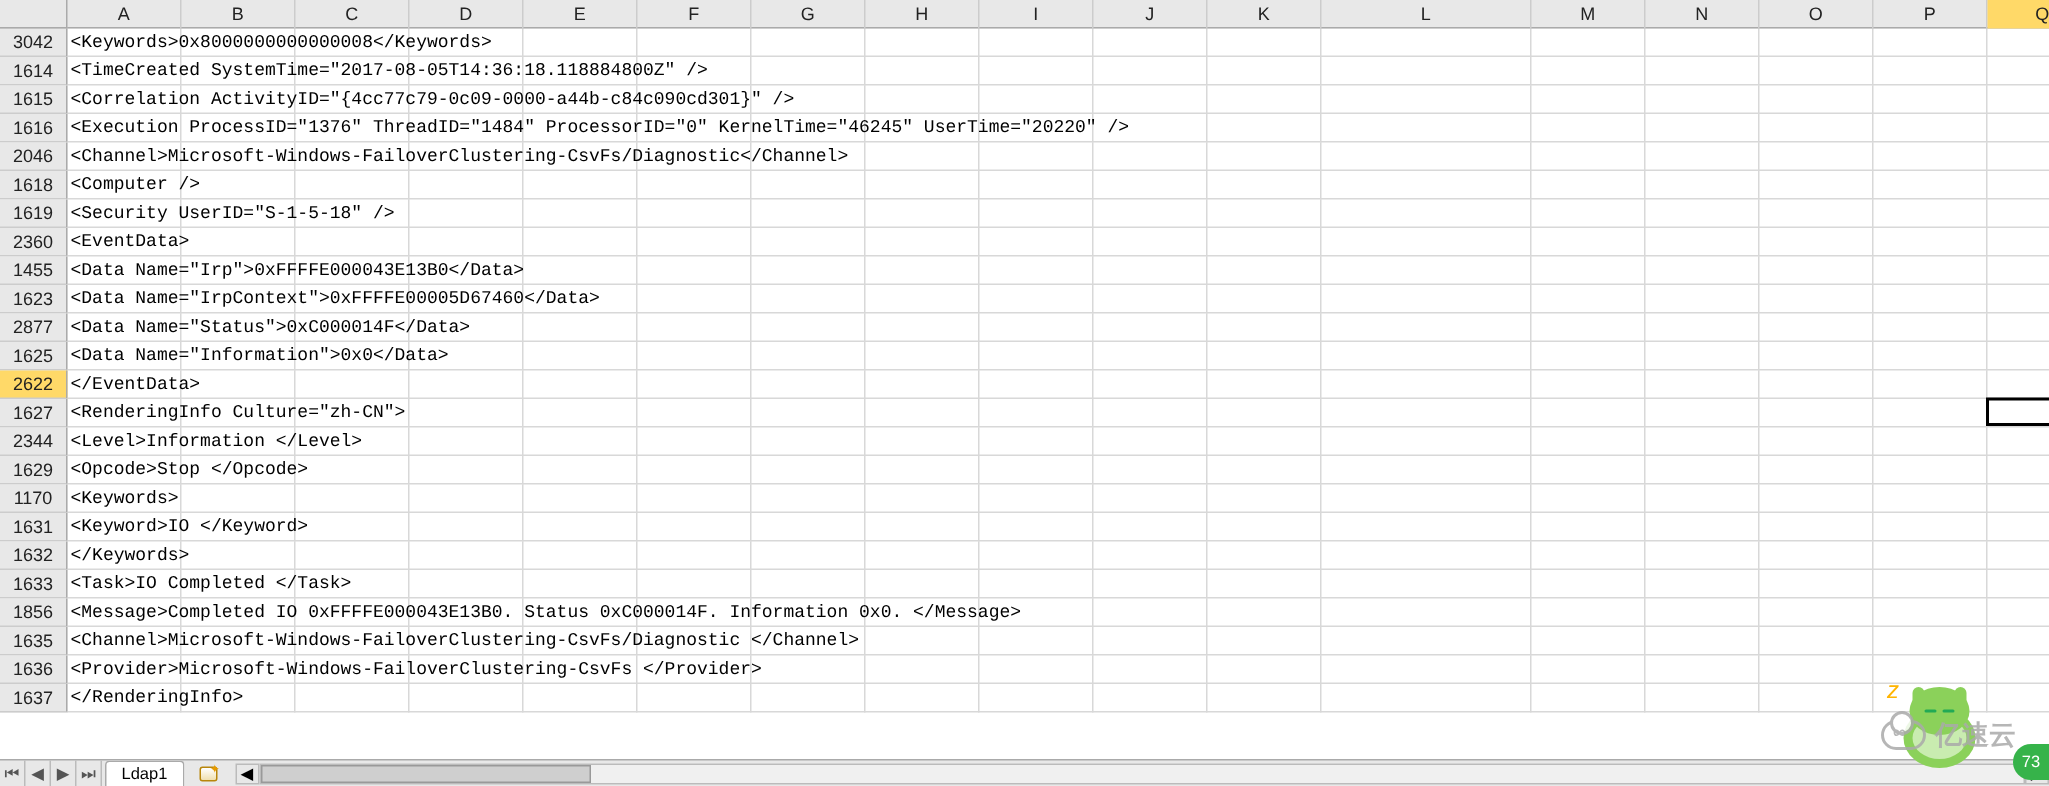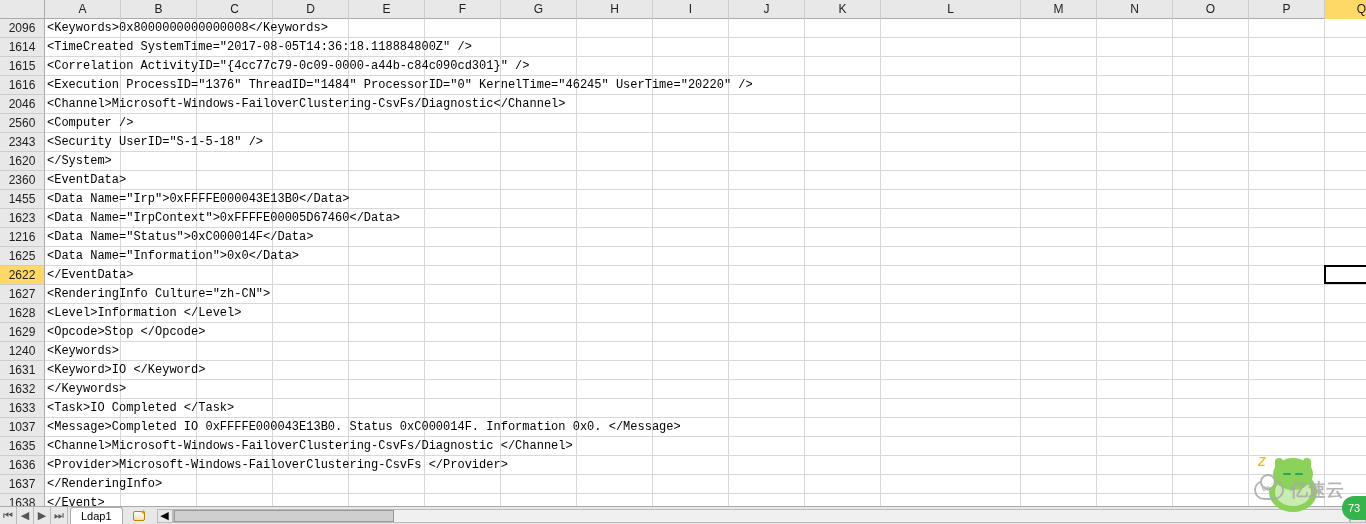--- a/index.html
+++ b/index.html
@@ -65,21 +65,21 @@
       <div class="ch" style="width: 140px; flex: 0 0 140px;">L</div>
       <div class="ch" style="width: 76px; flex: 0 0 76px;">M</div>
       <div class="ch" style="width: 76px; flex: 0 0 76px;">N</div>
       <div class="ch" style="width: 76px; flex: 0 0 76px;">O</div>
       <div class="ch" style="width: 76px; flex: 0 0 76px;">P</div>
       <div class="ch sel" style="width: 74px; flex: 0 0 74px;">Q</div>
     </div>
 
   <div class="grid" id="grid">
       <div class="row">
-        <div class="rh">2096</div>
+        <div class="rh">3042</div>
         <div class="cells">
           <div class="cell first" style="width: 76px; flex: 0 0 76px;">&lt;Keywords&gt;0x8000000000000008&lt;/Keywords&gt;</div>
           <div class="cell" style="width: 76px; flex: 0 0 76px;"></div>
           <div class="cell" style="width: 76px; flex: 0 0 76px;"></div>
           <div class="cell" style="width: 76px; flex: 0 0 76px;"></div>
           <div class="cell" style="width: 76px; flex: 0 0 76px;"></div>
           <div class="cell" style="width: 76px; flex: 0 0 76px;"></div>
           <div class="cell" style="width: 76px; flex: 0 0 76px;"></div>
           <div class="cell" style="width: 76px; flex: 0 0 76px;"></div>
           <div class="cell" style="width: 76px; flex: 0 0 76px;"></div>
@@ -175,21 +175,21 @@
           <div class="cell" style="width: 76px; flex: 0 0 76px;"></div>
           <div class="cell" style="width: 140px; flex: 0 0 140px;"></div>
           <div class="cell" style="width: 76px; flex: 0 0 76px;"></div>
           <div class="cell" style="width: 76px; flex: 0 0 76px;"></div>
           <div class="cell" style="width: 76px; flex: 0 0 76px;"></div>
           <div class="cell" style="width: 76px; flex: 0 0 76px;"></div>
           <div class="cell" style="width: 74px; flex: 0 0 74px;"></div>
         </div>
       </div>
       <div class="row">
-        <div class="rh">2560</div>
+        <div class="rh">1618</div>
         <div class="cells">
           <div class="cell first" style="width: 76px; flex: 0 0 76px;">&lt;Computer /&gt;</div>
           <div class="cell" style="width: 76px; flex: 0 0 76px;"></div>
           <div class="cell" style="width: 76px; flex: 0 0 76px;"></div>
           <div class="cell" style="width: 76px; flex: 0 0 76px;"></div>
           <div class="cell" style="width: 76px; flex: 0 0 76px;"></div>
           <div class="cell" style="width: 76px; flex: 0 0 76px;"></div>
           <div class="cell" style="width: 76px; flex: 0 0 76px;"></div>
           <div class="cell" style="width: 76px; flex: 0 0 76px;"></div>
           <div class="cell" style="width: 76px; flex: 0 0 76px;"></div>
@@ -197,21 +197,21 @@
           <div class="cell" style="width: 76px; flex: 0 0 76px;"></div>
           <div class="cell" style="width: 140px; flex: 0 0 140px;"></div>
           <div class="cell" style="width: 76px; flex: 0 0 76px;"></div>
           <div class="cell" style="width: 76px; flex: 0 0 76px;"></div>
           <div class="cell" style="width: 76px; flex: 0 0 76px;"></div>
           <div class="cell" style="width: 76px; flex: 0 0 76px;"></div>
           <div class="cell" style="width: 74px; flex: 0 0 74px;"></div>
         </div>
       </div>
       <div class="row">
-        <div class="rh">2343</div>
+        <div class="rh">1619</div>
         <div class="cells">
           <div class="cell first" style="width: 76px; flex: 0 0 76px;">&lt;Security UserID="S-1-5-18" /&gt;</div>
           <div class="cell" style="width: 76px; flex: 0 0 76px;"></div>
           <div class="cell" style="width: 76px; flex: 0 0 76px;"></div>
           <div class="cell" style="width: 76px; flex: 0 0 76px;"></div>
           <div class="cell" style="width: 76px; flex: 0 0 76px;"></div>
           <div class="cell" style="width: 76px; flex: 0 0 76px;"></div>
           <div class="cell" style="width: 76px; flex: 0 0 76px;"></div>
           <div class="cell" style="width: 76px; flex: 0 0 76px;"></div>
           <div class="cell" style="width: 76px; flex: 0 0 76px;"></div>
@@ -219,42 +219,20 @@
           <div class="cell" style="width: 76px; flex: 0 0 76px;"></div>
           <div class="cell" style="width: 140px; flex: 0 0 140px;"></div>
           <div class="cell" style="width: 76px; flex: 0 0 76px;"></div>
           <div class="cell" style="width: 76px; flex: 0 0 76px;"></div>
           <div class="cell" style="width: 76px; flex: 0 0 76px;"></div>
           <div class="cell" style="width: 76px; flex: 0 0 76px;"></div>
           <div class="cell" style="width: 74px; flex: 0 0 74px;"></div>
         </div>
       </div>
       <div class="row">
-        <div class="rh">1620</div>
-        <div class="cells">
-          <div class="cell first" style="width: 76px; flex: 0 0 76px;">&lt;/System&gt;</div>
-          <div class="cell" style="width: 76px; flex: 0 0 76px;"></div>
-          <div class="cell" style="width: 76px; flex: 0 0 76px;"></div>
-          <div class="cell" style="width: 76px; flex: 0 0 76px;"></div>
-          <div class="cell" style="width: 76px; flex: 0 0 76px;"></div>
-          <div class="cell" style="width: 76px; flex: 0 0 76px;"></div>
-          <div class="cell" style="width: 76px; flex: 0 0 76px;"></div>
-          <div class="cell" style="width: 76px; flex: 0 0 76px;"></div>
-          <div class="cell" style="width: 76px; flex: 0 0 76px;"></div>
-          <div class="cell" style="width: 76px; flex: 0 0 76px;"></div>
-          <div class="cell" style="width: 76px; flex: 0 0 76px;"></div>
-          <div class="cell" style="width: 140px; flex: 0 0 140px;"></div>
-          <div class="cell" style="width: 76px; flex: 0 0 76px;"></div>
-          <div class="cell" style="width: 76px; flex: 0 0 76px;"></div>
-          <div class="cell" style="width: 76px; flex: 0 0 76px;"></div>
-          <div class="cell" style="width: 76px; flex: 0 0 76px;"></div>
-          <div class="cell" style="width: 74px; flex: 0 0 74px;"></div>
-        </div>
-      </div>
-      <div class="row">
         <div class="rh">2360</div>
         <div class="cells">
           <div class="cell first" style="width: 76px; flex: 0 0 76px;">&lt;EventData&gt;</div>
           <div class="cell" style="width: 76px; flex: 0 0 76px;"></div>
           <div class="cell" style="width: 76px; flex: 0 0 76px;"></div>
           <div class="cell" style="width: 76px; flex: 0 0 76px;"></div>
           <div class="cell" style="width: 76px; flex: 0 0 76px;"></div>
           <div class="cell" style="width: 76px; flex: 0 0 76px;"></div>
           <div class="cell" style="width: 76px; flex: 0 0 76px;"></div>
           <div class="cell" style="width: 76px; flex: 0 0 76px;"></div>
@@ -307,21 +285,21 @@
           <div class="cell" style="width: 76px; flex: 0 0 76px;"></div>
           <div class="cell" style="width: 140px; flex: 0 0 140px;"></div>
           <div class="cell" style="width: 76px; flex: 0 0 76px;"></div>
           <div class="cell" style="width: 76px; flex: 0 0 76px;"></div>
           <div class="cell" style="width: 76px; flex: 0 0 76px;"></div>
           <div class="cell" style="width: 76px; flex: 0 0 76px;"></div>
           <div class="cell" style="width: 74px; flex: 0 0 74px;"></div>
         </div>
       </div>
       <div class="row">
-        <div class="rh">1216</div>
+        <div class="rh">2877</div>
         <div class="cells">
           <div class="cell first" style="width: 76px; flex: 0 0 76px;">&lt;Data Name="Status"&gt;0xC000014F&lt;/Data&gt;</div>
           <div class="cell" style="width: 76px; flex: 0 0 76px;"></div>
           <div class="cell" style="width: 76px; flex: 0 0 76px;"></div>
           <div class="cell" style="width: 76px; flex: 0 0 76px;"></div>
           <div class="cell" style="width: 76px; flex: 0 0 76px;"></div>
           <div class="cell" style="width: 76px; flex: 0 0 76px;"></div>
           <div class="cell" style="width: 76px; flex: 0 0 76px;"></div>
           <div class="cell" style="width: 76px; flex: 0 0 76px;"></div>
           <div class="cell" style="width: 76px; flex: 0 0 76px;"></div>
@@ -395,21 +373,21 @@
           <div class="cell" style="width: 76px; flex: 0 0 76px;"></div>
           <div class="cell" style="width: 140px; flex: 0 0 140px;"></div>
           <div class="cell" style="width: 76px; flex: 0 0 76px;"></div>
           <div class="cell" style="width: 76px; flex: 0 0 76px;"></div>
           <div class="cell" style="width: 76px; flex: 0 0 76px;"></div>
           <div class="cell" style="width: 76px; flex: 0 0 76px;"></div>
           <div class="cell" style="width: 74px; flex: 0 0 74px;"></div>
         </div>
       </div>
       <div class="row">
-        <div class="rh">1628</div>
+        <div class="rh">2344</div>
         <div class="cells">
           <div class="cell first" style="width: 76px; flex: 0 0 76px;">&lt;Level&gt;Information &lt;/Level&gt;</div>
           <div class="cell" style="width: 76px; flex: 0 0 76px;"></div>
           <div class="cell" style="width: 76px; flex: 0 0 76px;"></div>
           <div class="cell" style="width: 76px; flex: 0 0 76px;"></div>
           <div class="cell" style="width: 76px; flex: 0 0 76px;"></div>
           <div class="cell" style="width: 76px; flex: 0 0 76px;"></div>
           <div class="cell" style="width: 76px; flex: 0 0 76px;"></div>
           <div class="cell" style="width: 76px; flex: 0 0 76px;"></div>
           <div class="cell" style="width: 76px; flex: 0 0 76px;"></div>
@@ -439,21 +417,21 @@
           <div class="cell" style="width: 76px; flex: 0 0 76px;"></div>
           <div class="cell" style="width: 140px; flex: 0 0 140px;"></div>
           <div class="cell" style="width: 76px; flex: 0 0 76px;"></div>
           <div class="cell" style="width: 76px; flex: 0 0 76px;"></div>
           <div class="cell" style="width: 76px; flex: 0 0 76px;"></div>
           <div class="cell" style="width: 76px; flex: 0 0 76px;"></div>
           <div class="cell" style="width: 74px; flex: 0 0 74px;"></div>
         </div>
       </div>
       <div class="row">
-        <div class="rh">1240</div>
+        <div class="rh">1170</div>
         <div class="cells">
           <div class="cell first" style="width: 76px; flex: 0 0 76px;">&lt;Keywords&gt;</div>
           <div class="cell" style="width: 76px; flex: 0 0 76px;"></div>
           <div class="cell" style="width: 76px; flex: 0 0 76px;"></div>
           <div class="cell" style="width: 76px; flex: 0 0 76px;"></div>
           <div class="cell" style="width: 76px; flex: 0 0 76px;"></div>
           <div class="cell" style="width: 76px; flex: 0 0 76px;"></div>
           <div class="cell" style="width: 76px; flex: 0 0 76px;"></div>
           <div class="cell" style="width: 76px; flex: 0 0 76px;"></div>
           <div class="cell" style="width: 76px; flex: 0 0 76px;"></div>
@@ -527,21 +505,21 @@
           <div class="cell" style="width: 76px; flex: 0 0 76px;"></div>
           <div class="cell" style="width: 140px; flex: 0 0 140px;"></div>
           <div class="cell" style="width: 76px; flex: 0 0 76px;"></div>
           <div class="cell" style="width: 76px; flex: 0 0 76px;"></div>
           <div class="cell" style="width: 76px; flex: 0 0 76px;"></div>
           <div class="cell" style="width: 76px; flex: 0 0 76px;"></div>
           <div class="cell" style="width: 74px; flex: 0 0 74px;"></div>
         </div>
       </div>
       <div class="row">
-        <div class="rh">1037</div>
+        <div class="rh">1856</div>
         <div class="cells">
           <div class="cell first" style="width: 76px; flex: 0 0 76px;">&lt;Message&gt;Completed IO 0xFFFFE000043E13B0. Status 0xC000014F. Information 0x0. &lt;/Message&gt;</div>
           <div class="cell" style="width: 76px; flex: 0 0 76px;"></div>
           <div class="cell" style="width: 76px; flex: 0 0 76px;"></div>
           <div class="cell" style="width: 76px; flex: 0 0 76px;"></div>
           <div class="cell" style="width: 76px; flex: 0 0 76px;"></div>
           <div class="cell" style="width: 76px; flex: 0 0 76px;"></div>
           <div class="cell" style="width: 76px; flex: 0 0 76px;"></div>
           <div class="cell" style="width: 76px; flex: 0 0 76px;"></div>
           <div class="cell" style="width: 76px; flex: 0 0 76px;"></div>
@@ -596,42 +574,20 @@
           <div class="cell" style="width: 76px; flex: 0 0 76px;"></div>
           <div class="cell" style="width: 76px; flex: 0 0 76px;"></div>
           <div class="cell" style="width: 76px; flex: 0 0 76px;"></div>
           <div class="cell" style="width: 74px; flex: 0 0 74px;"></div>
         </div>
       </div>
       <div class="row">
         <div class="rh">1637</div>
         <div class="cells">
           <div class="cell first" style="width: 76px; flex: 0 0 76px;">&lt;/RenderingInfo&gt;</div>
-          <div class="cell" style="width: 76px; flex: 0 0 76px;"></div>
-          <div class="cell" style="width: 76px; flex: 0 0 76px;"></div>
-          <div class="cell" style="width: 76px; flex: 0 0 76px;"></div>
-          <div class="cell" style="width: 76px; flex: 0 0 76px;"></div>
-          <div class="cell" style="width: 76px; flex: 0 0 76px;"></div>
-          <div class="cell" style="width: 76px; flex: 0 0 76px;"></div>
-          <div class="cell" style="width: 76px; flex: 0 0 76px;"></div>
-          <div class="cell" style="width: 76px; flex: 0 0 76px;"></div>
-          <div class="cell" style="width: 76px; flex: 0 0 76px;"></div>
-          <div class="cell" style="width: 76px; flex: 0 0 76px;"></div>
-          <div class="cell" style="width: 140px; flex: 0 0 140px;"></div>
-          <div class="cell" style="width: 76px; flex: 0 0 76px;"></div>
-          <div class="cell" style="width: 76px; flex: 0 0 76px;"></div>
-          <div class="cell" style="width: 76px; flex: 0 0 76px;"></div>
-          <div class="cell" style="width: 76px; flex: 0 0 76px;"></div>
-          <div class="cell" style="width: 74px; flex: 0 0 74px;"></div>
-        </div>
-      </div>
-      <div class="row">
-        <div class="rh">1638</div>
-        <div class="cells">
-          <div class="cell first" style="width: 76px; flex: 0 0 76px;">&lt;/Event&gt;</div>
           <div class="cell" style="width: 76px; flex: 0 0 76px;"></div>
           <div class="cell" style="width: 76px; flex: 0 0 76px;"></div>
           <div class="cell" style="width: 76px; flex: 0 0 76px;"></div>
           <div class="cell" style="width: 76px; flex: 0 0 76px;"></div>
           <div class="cell" style="width: 76px; flex: 0 0 76px;"></div>
           <div class="cell" style="width: 76px; flex: 0 0 76px;"></div>
           <div class="cell" style="width: 76px; flex: 0 0 76px;"></div>
           <div class="cell" style="width: 76px; flex: 0 0 76px;"></div>
           <div class="cell" style="width: 76px; flex: 0 0 76px;"></div>
           <div class="cell" style="width: 76px; flex: 0 0 76px;"></div>

